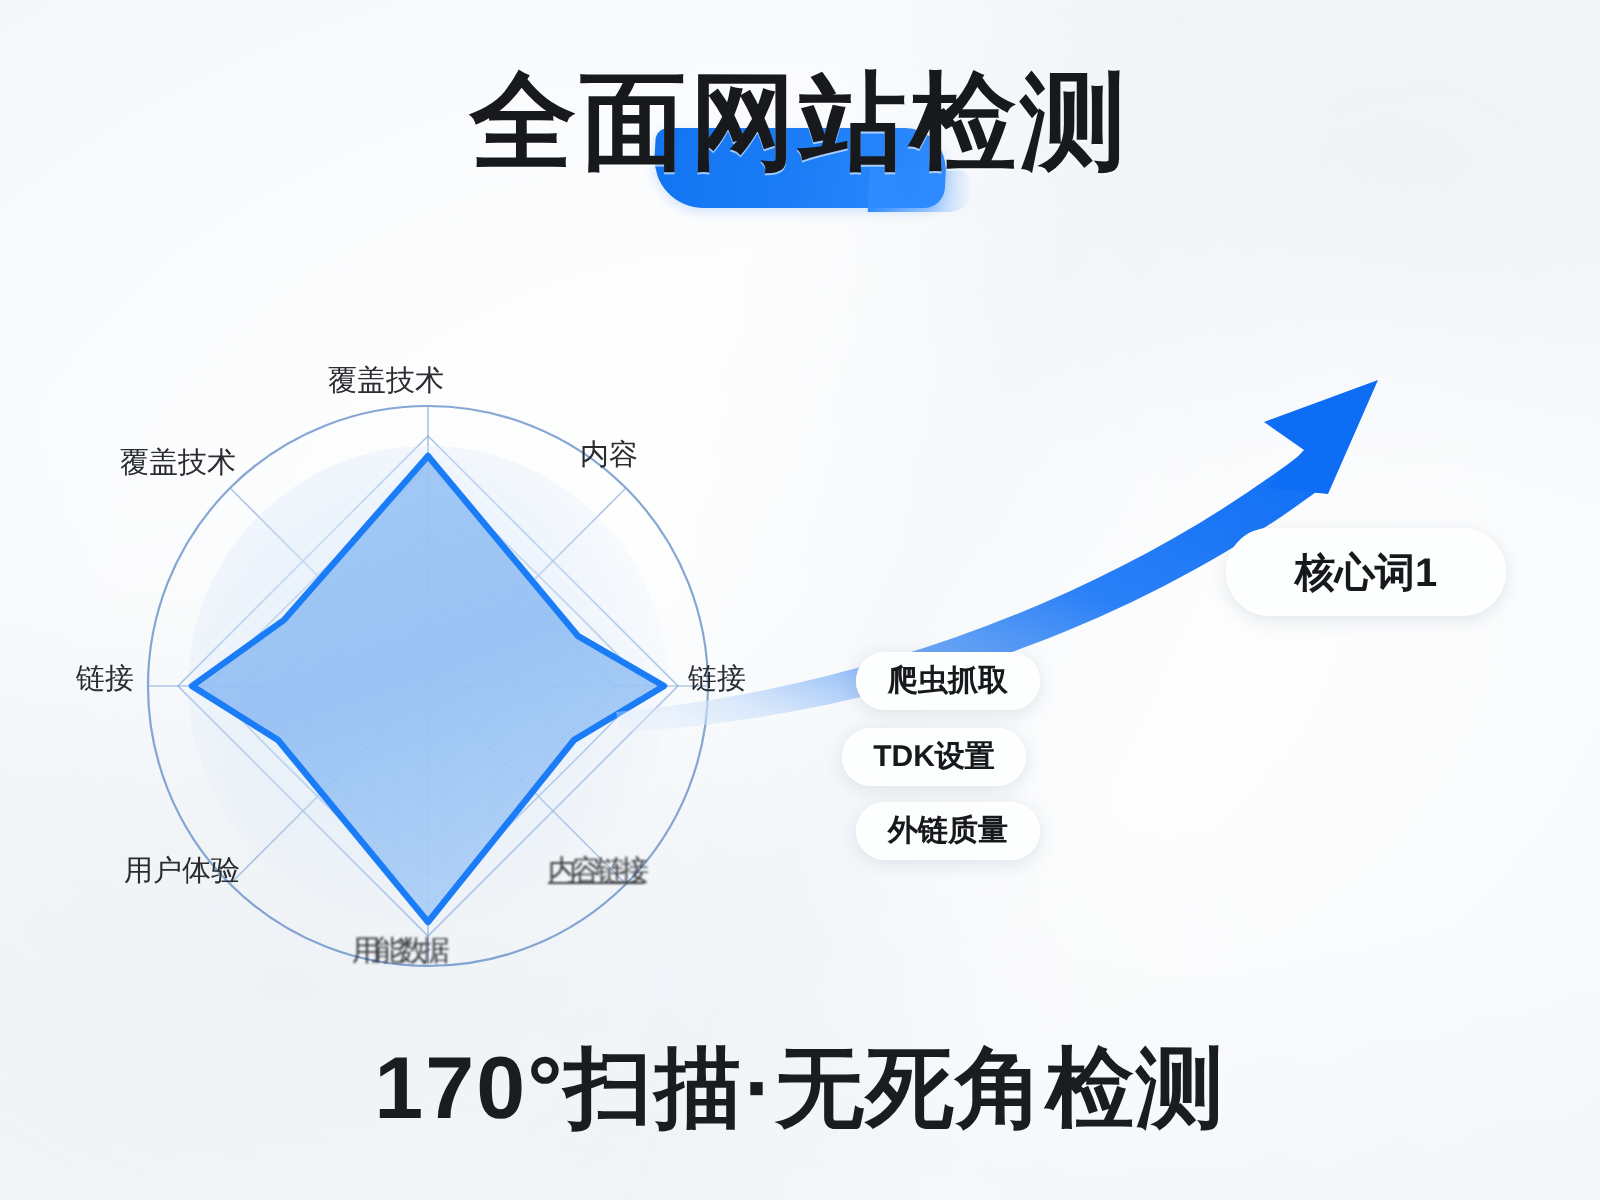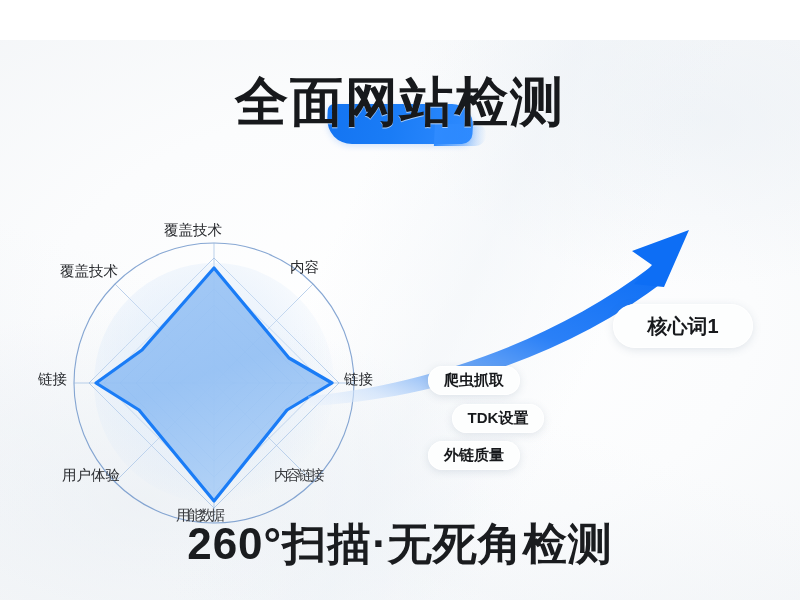--- a/index.html
+++ b/index.html
@@ -8,21 +8,20 @@
     font-family:"Liberation Sans","DejaVu Sans",sans-serif;
     background:#ffffff;
     position:relative;
   }
   #stage{
     position:absolute;inset:0;
     background:
       radial-gradient(ellipse 70% 55% at 18% 82%, rgba(228,234,240,.55) 0%, rgba(255,255,255,0) 62%),
       radial-gradient(ellipse 60% 50% at 88% 14%, rgba(231,237,243,.5) 0%, rgba(255,255,255,0) 60%),
       radial-gradient(ellipse 80% 70% at 50% 50%, #ffffff 0%, #fbfcfd 55%, #f4f6f8 100%);
-    margin-top: 40px;
   }
   #stage::after{
     content:"";position:absolute;inset:0;pointer-events:none;
     background:
       linear-gradient(115deg, rgba(255,255,255,0) 40%, rgba(236,241,246,.45) 55%, rgba(255,255,255,0) 70%),
       linear-gradient(200deg, rgba(255,255,255,0) 55%, rgba(238,242,246,.35) 78%, rgba(255,255,255,0) 92%);
   }
 
   
   .headline-wrap{position:absolute;left:0;right:0;top:34px;text-align:center;z-index:6;}
@@ -143,21 +142,21 @@
       </g>
 
       <circle cx="200" cy="165" r="120" fill="url(#innerGlow)"></circle>
 
       <polygon points="200,50 275,140 318,165 273,192 200,283 125,192 82,165 128,132" fill="url(#radarFill)" stroke="#1a7cf6" stroke-width="3.2" stroke-linejoin="round"></polygon>
     </svg>
 
     <div class="radar-label" style="left:150px;top:3px;">覆盖技术</div>
     <div class="radar-label" style="left:276px;top:40px;">内容</div>
     <div class="radar-label" style="left:330px;top:152px;">链接</div>
-    <div class="radar-label blurry" style="left:260px;top:248px;">内容链接</div>
+    <div class="radar-label blurry" style="left:260px;top:248px;text-decoration:underline;">内容链接</div>
     <div class="radar-label blurry2" style="left:162px;top:288px;">用能数据</div>
     <div class="radar-label" style="left:48px;top:248px;">用户体验</div>
     <div class="radar-label" style="left:24px;top:152px;">链接</div>
     <div class="radar-label" style="left:46px;top:44px;">覆盖技术</div>
   </div>
 
   <svg id="arrow-svg" width="420" height="190" viewBox="0 0 420 190">
     <defs>
       <linearGradient id="arrowGrad" x1="0" y1="1" x2="1" y2="0">
         <stop offset="0%" stop-color="#e3eefc" stop-opacity="0.25"></stop>
@@ -172,26 +171,26 @@
              C 120 168, 250 126, 352 48
              L 366 62
              C 262 142, 126 182, 10 188 Z" fill="url(#arrowGrad)"></path>
 
     <path d="M 389 12 L 332 33 L 352 47 L 334 66 L 364 69 Z" fill="#0d6ef5"></path>
   </svg>
 
   <div class="pill pill-sm" style="left:428px;top:326px;text-align:center;">
     <span>爬虫抓取</span>
   </div>
-  <div class="pill pill-sm" style="left:452px;top:364px;align-items:center;">
+  <div class="pill pill-sm" style="left:421px;top:364px;align-items:center;">
     <span>TDK设置</span>
   </div>
   <div class="pill pill-sm" style="left:428px;top:401px;">
     <span>外链质量</span>
   </div>
 
   <div class="pill pill-lg" style="left:613px;top:264px;">
     <span>核心词1</span>
   </div>
 
-  <div class="bottom-headline">260°扫描·无死角检测</div>
+  <div class="bottom-headline">170°扫描·无死角检测</div>
 
 </div>
 
 </body></html>

